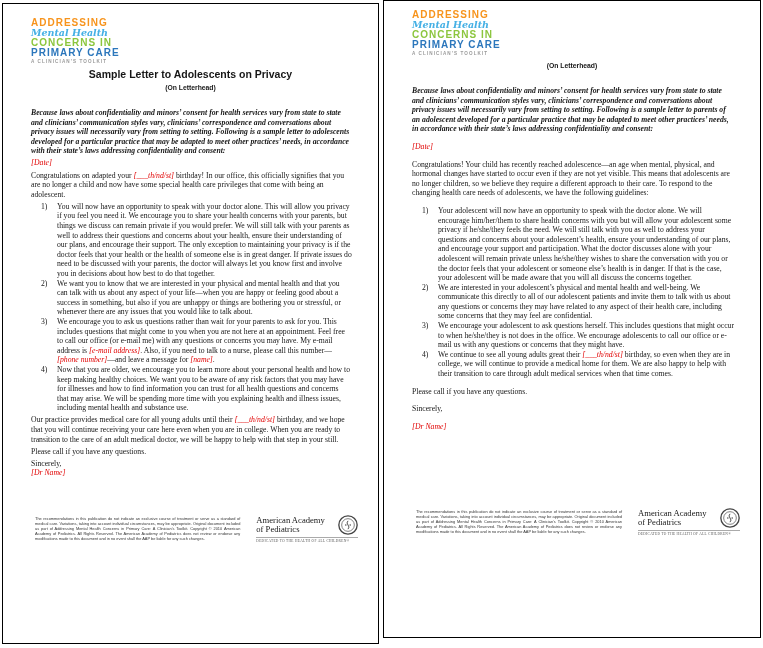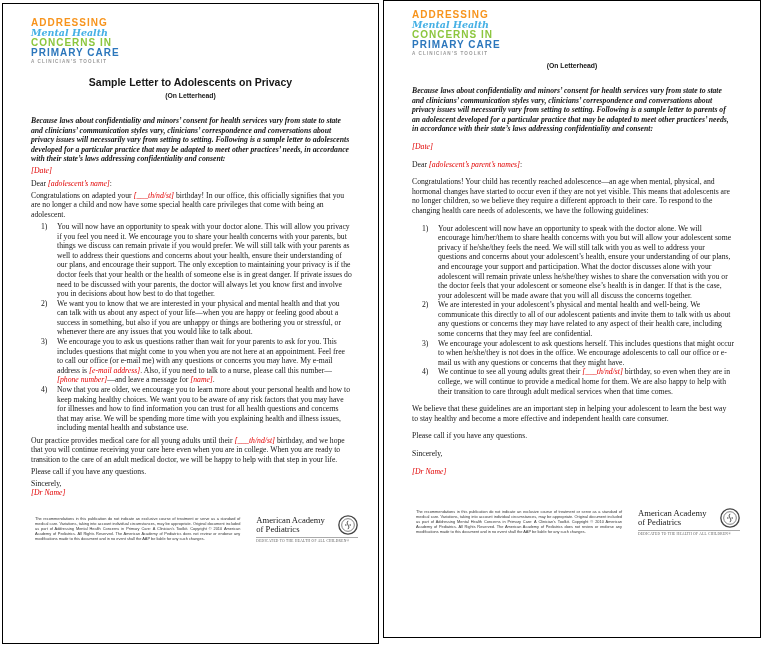--- a/index.html
+++ b/index.html
@@ -8,21 +8,21 @@
   #page-left{left:2px;top:3px;width:377px;height:641px;}
   #page-right{left:383px;top:0;width:378px;height:638px;}
 
   .logo{padding:14px 0 0 28px;}
   #page-right .logo{padding-top:9px;}
   .logo div{line-height:10px;}
   .logo .l1,.logo .l3,.logo .l4{font-family:"Liberation Sans",sans-serif;font-weight:bold;font-size:10px;letter-spacing:1px;}
   .logo .l2{font-family:"DejaVu Serif",serif;font-style:italic;font-weight:bold;font-size:9.5px;}
   .logo .tag{font-family:"Liberation Sans",sans-serif;font-size:4.6px;letter-spacing:1.1px;line-height:8px;font-weight:bold;}
 
-  .title{text-align:center;font-family:"Liberation Sans",sans-serif;font-weight:bold;font-size:10.5px;line-height:12px;margin-top:10px;}
+  .title{text-align:center;font-family:"Liberation Sans",sans-serif;font-weight:bold;font-size:10.5px;line-height:12px;margin-top:2px;}
   #page-right .title{margin-top:-8px;}
   .subtitle{text-align:center;font-family:"Liberation Sans",sans-serif;font-weight:bold;font-size:6.8px;line-height:8px;margin-top:4px;}
 
   .body{margin:16px 26px 0 28px;font-size:7.7px;line-height:9.6px;font-family:Liberation Serif, serif;}
   .intro{font-style:italic;font-weight:bold;margin-top:5px;}
   .para{margin-top:2.5px;}
   #page-right .para{margin-top:8px;}
   .list{margin-top:2.5px;}
   #page-right .list{margin-top:8px;}
   .li{display:flex;margin-left:10px;}
@@ -50,41 +50,40 @@
     <div class="l2" style="color: rgb(69, 176, 229);">Mental Health</div>
     <div class="l3" style="color: rgb(140, 198, 62);">CONCERNS IN</div>
     <div class="l4" style="color: rgb(44, 119, 188);">PRIMARY CARE</div>
     <div class="tag" style="color: rgb(154, 154, 154);">A CLINICIAN'S TOOLKIT</div>
   </div>
   <div class="title">Sample Letter to Adolescents on Privacy</div>
   <div class="subtitle">(On Letterhead)</div>
   <div class="body">
     <div class="intro">Because laws about confidentiality and minors’ consent for health services vary from state to state and clinicians’ communication styles vary, clinicians’ correspondence and conversations about privacy issues will necessarily vary from setting to setting. Following is a sample letter to adolescents developed for a particular practice that may be adapted to meet other practices’ needs, in accordance with their state’s laws addressing confidentiality and consent:</div>
     <div class="para"><span class="ph">[Date]</span></div>
-    <div class="para"><span>Dear </span><span class="ph">[adolescent’s name]</span><span>:</span></div>
     <div class="para"><span>Congratulations on adapted your </span><span class="ph">[___th/nd/st]</span><span> birthday! In our office, this officially signifies that you are no longer a child and now have some special health care privileges that come with being an adolescent.</span></div>
     <div class="list">
       <div class="li">
           <span class="num">1)</span>
           <span class="itxt"><span>You will now have an opportunity to speak with your doctor alone. This will allow you privacy if you feel you need it. We encourage you to share your health concerns with your parents, but things we discuss can remain private if you would prefer. We will still talk with your parents as well to address their questions and concerns about your health, ensure their understanding of our plans, and encourage their support. The only exception to maintaining your privacy is if the doctor feels that your health or the health of someone else is in great danger. If private issues do need to be discussed with your parents, the doctor will always let you know first and involve you in decisions about how best to do that together.</span></span>
         </div>
       <div class="li">
           <span class="num">2)</span>
           <span class="itxt"><span>We want you to know that we are interested in your physical and mental health and that you can talk with us about any aspect of your life—when you are happy or feeling good about a success in something, but also if you are unhappy or things are bothering you or stressful, or whenever there are any issues that you would like to talk about.</span></span>
         </div>
       <div class="li">
           <span class="num">3)</span>
           <span class="itxt"><span>We encourage you to ask us questions rather than wait for your parents to ask for you. This includes questions that might come to you when you are not here at an appointment. Feel free to call our office (or e-mail me) with any questions or concerns you may have. My e-mail address is </span><span class="ph">[e-mail address]</span><span>. Also, if you need to talk to a nurse, please call this number—</span><span class="ph">[phone number]</span><span>—and leave a message for </span><span class="ph">[name]</span><span>.</span></span>
         </div>
       <div class="li">
           <span class="num">4)</span>
           <span class="itxt"><span>Now that you are older, we encourage you to learn more about your personal health and how to keep making healthy choices. We want you to be aware of any risk factors that you may have for illnesses and how to find information you can trust for all health questions and concerns that may arise. We will be spending more time with you explaining health and illness issues, including mental health and substance use.</span></span>
         </div>
     </div>
-    <div class="para"><span>Our practice provides medical care for all young adults until their </span><span class="ph">[___th/nd/st]</span><span> birthday, and we hope that you will continue receiving your care here even when you are in college. When you are ready to transition to the care of an adult medical doctor, we will be happy to help with that step in your life.</span></div>
+    <div class="para"><span>Our practice provides medical care for all young adults until their </span><span class="ph">[___th/nd/st]</span><span> birthday, and we hope that you will continue receiving your care here even when you are in college. When you are ready to transition to the care of an adult medical doctor, we will be happy to help with that step in your still.</span></div>
     <div class="para">Please call if you have any questions.</div>
     <div class="para">Sincerely,</div>
     <div><span class="ph">[Dr Name]</span></div>
   </div>
   <div class="pfooter">
     <div class="disc">The recommendations in this publication do not indicate an exclusive course of treatment or serve as a standard of medical care. Variations, taking into account individual circumstances, may be appropriate. Original document included as part of Addressing Mental Health Concerns in Primary Care: A Clinician's Toolkit. Copyright © 2010 American Academy of Pediatrics. All Rights Reserved. The American Academy of Pediatrics does not review or endorse any modifications made to this document and in no event shall the AAP be liable for any such changes.</div>
     <div class="aapbox">
       <div class="aaptop">
         <div class="aapname">
           <div>American Academy</div>
@@ -109,41 +108,39 @@
     <div class="l1" style="color: rgb(247, 148, 29);">ADDRESSING</div>
     <div class="l2" style="color: rgb(69, 176, 229);">Mental Health</div>
     <div class="l3" style="color: rgb(140, 198, 62);">CONCERNS IN</div>
     <div class="l4" style="color: rgb(44, 119, 188);">PRIMARY CARE</div>
     <div class="tag" style="color: rgb(154, 154, 154);">A CLINICIAN'S TOOLKIT</div>
   </div>
   <div class="subtitle">(On Letterhead)</div>
   <div class="body">
     <div class="intro">Because laws about confidentiality and minors’ consent for health services vary from state to state and clinicians’ communication styles vary, clinicians’ correspondence and conversations about privacy issues will necessarily vary from setting to setting. Following is a sample letter to parents of an adolescent developed for a particular practice that may be adapted to meet other practices’ needs, in accordance with their state’s laws addressing confidentiality and consent:</div>
     <div class="para"><span class="ph">[Date]</span></div>
-    <div class="para"><span>Dear </span><span class="ph">[adolescent’s parent’s names]</span><span>:</span></div>
     <div class="para"><span>Congratulations! Your child has recently reached adolescence—an age when mental, physical, and hormonal changes have started to occur even if they are not yet visible. This means that adolescents are no longer children, so we believe they require a different approach to their care. To respond to the changing health care needs of adolescents, we have the following guidelines:</span></div>
     <div class="list">
       <div class="li">
           <span class="num">1)</span>
           <span class="itxt"><span>Your adolescent will now have an opportunity to speak with the doctor alone. We will encourage him/her/them to share health concerns with you but will allow your adolescent some privacy if he/she/they feels the need. We will still talk with you as well to address your questions and concerns about your adolescent’s health, ensure your understanding of our plans, and encourage your support and participation. What the doctor discusses alone with your adolescent will remain private unless he/she/they wishes to share the conversation with you or the doctor feels that your adolescent or someone else’s health is in danger. If that is the case, your adolescent will be made aware that you will all discuss the concerns together.</span></span>
         </div>
       <div class="li">
           <span class="num">2)</span>
           <span class="itxt"><span>We are interested in your adolescent’s physical and mental health and well-being. We communicate this directly to all of our adolescent patients and invite them to talk with us about any questions or concerns they may have related to any aspect of their health care, including some concerns that they may feel are confidential.</span></span>
         </div>
       <div class="li">
           <span class="num">3)</span>
           <span class="itxt"><span>We encourage your adolescent to ask questions herself. This includes questions that might occur to when he/she/they is not does in the office. We encourage adolescents to call our office or e-mail us with any questions or concerns that they might have.</span></span>
         </div>
       <div class="li">
           <span class="num">4)</span>
           <span class="itxt"><span>We continue to see all young adults great their </span><span class="ph">[___th/nd/st]</span><span> birthday, so even when they are in college, we will continue to provide a medical home for them. We are also happy to help with their transition to care through adult medical services when that time comes.</span></span>
         </div>
     </div>
-    <div class="para"><span>We believe that these guidelines are an important step in helping your adolescent to learn the best way to stay healthy and become a more effective and independent health care consumer.</span></div>
     <div class="para">Please call if you have any questions.</div>
     <div class="para">Sincerely,</div>
     <div class="para"><span class="ph">[Dr Name]</span></div>
   </div>
   <div class="pfooter">
     <div class="disc">The recommendations in this publication do not indicate an exclusive course of treatment or serve as a standard of medical care. Variations, taking into account individual circumstances, may be appropriate. Original document included as part of Addressing Mental Health Concerns in Primary Care: A Clinician's Toolkit. Copyright © 2010 American Academy of Pediatrics. All Rights Reserved. The American Academy of Pediatrics does not review or endorse any modifications made to this document and in no event shall the AAP be liable for any such changes.</div>
     <div class="aapbox">
       <div class="aaptop">
         <div class="aapname">
           <div>American Academy</div>

